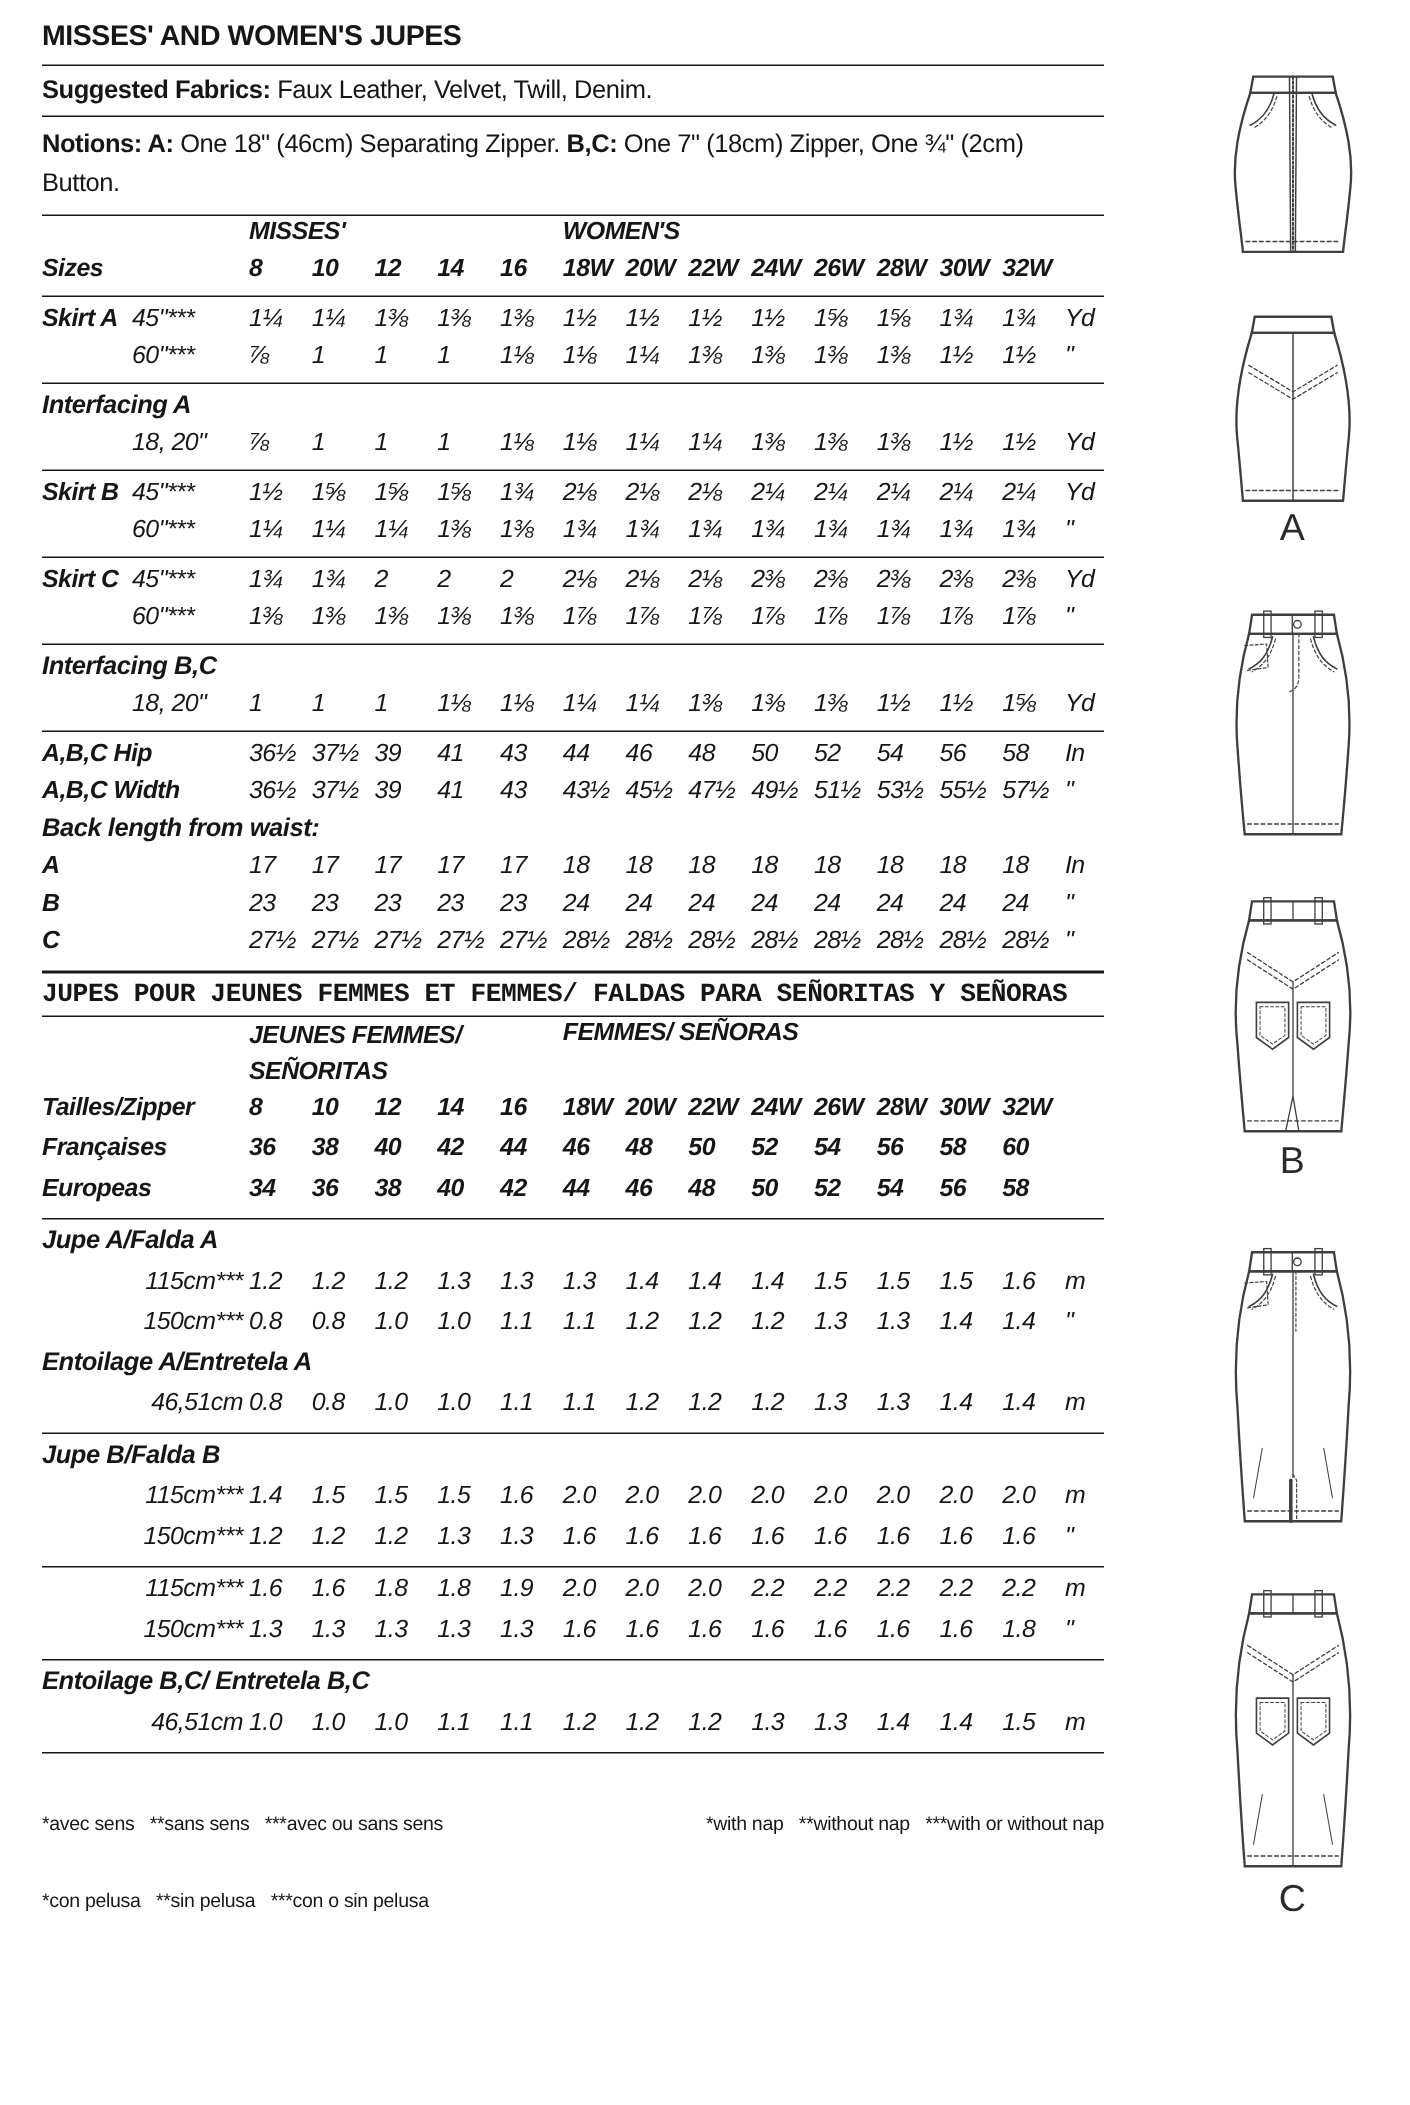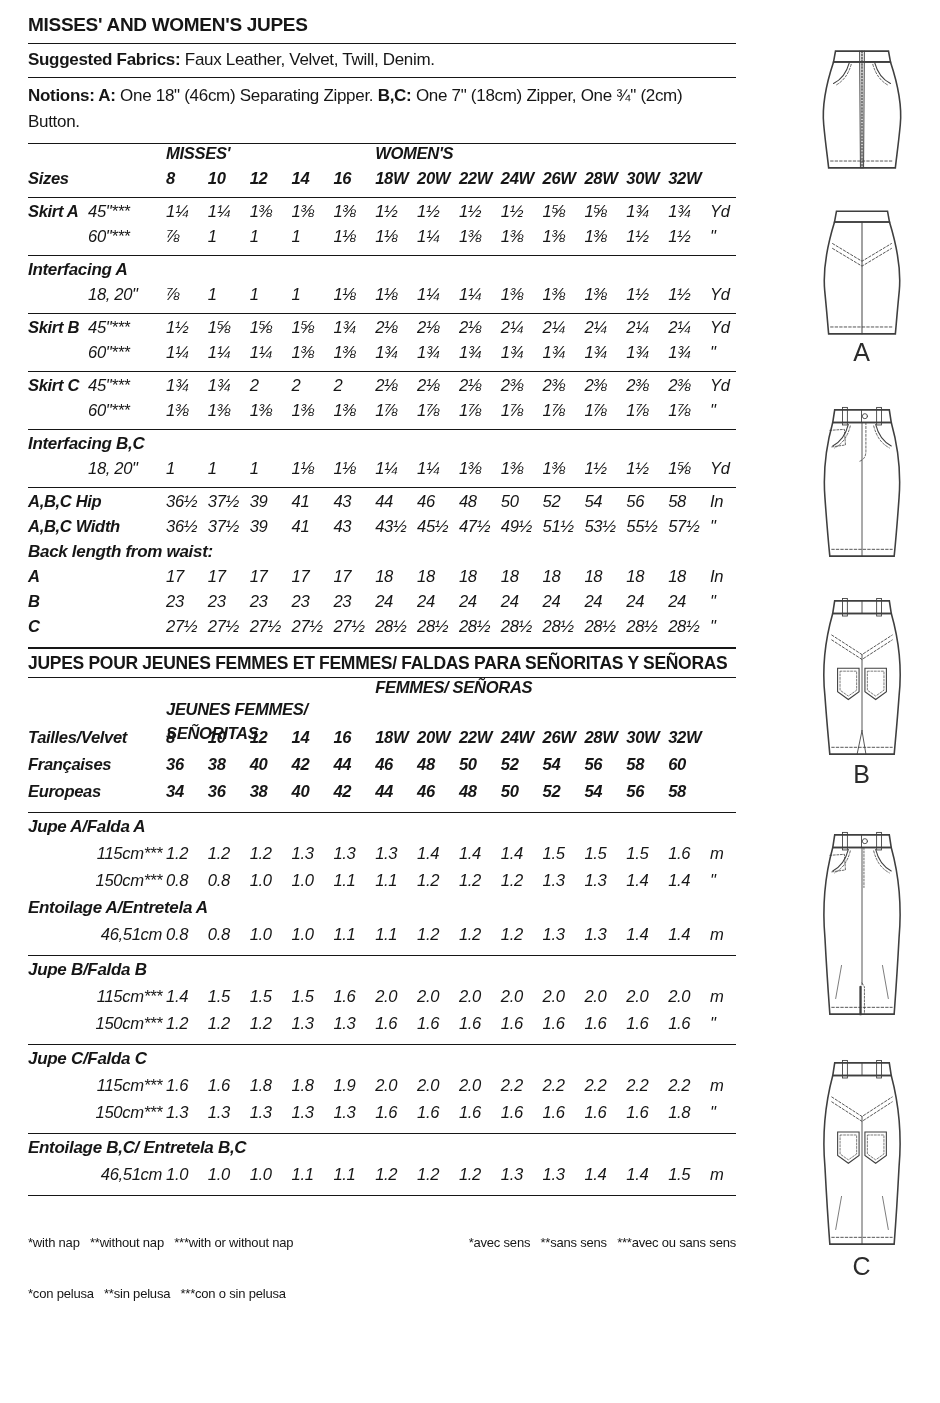--- a/index.html
+++ b/index.html
@@ -38,21 +38,21 @@
   .row .val.b { font-weight:700; }
   .row .unit { grid-column:16; font-weight:400; }
   .row.sec-row { display:block; font-weight:700; font-size:17px; height:25px; letter-spacing:-0.3px; }
   .tbl.fr .row.sec-row { height:27px; }
   .ghead { font-weight:700; white-space:nowrap; }
   .group2-row { height:50px !important; align-items:start !important; }
   .group2-row .ghead div { line-height:24px; }
   .tbl .rule { margin:3px 0 4px; }
 
   .band { font-size:17.5px; font-weight:700; letter-spacing:-0.3px; height:28px; padding-top:4px; }
-  .band-wrap { margin-top:5px; }
+  .band-wrap { margin-top:5px;font-family:Liberation Mono, monospace; }
 
   
   .foot { margin-top:6px; font-size:13px; letter-spacing:-0.2px; white-space:pre-wrap; }
   .foot-line1 { display:flex; justify-content:space-between; line-height:21px; }
   .foot-line2 { line-height:21px; }
 
   
   .illos { position:absolute; left:788px; top:0; width:148px; height:1403px; }
   .illos svg { position:absolute; left:50%; transform:translateX(-50%); }
   .illo-label { position:absolute; width:100%; text-align:center; font-size:25px; font-weight:400; color:#2b2b2b; letter-spacing:1px; }
@@ -342,28 +342,28 @@
     </div>
 
   <div class="band-wrap">
     <div class="rule thick"></div>
     <div class="band">JUPES POUR JEUNES FEMMES ET FEMMES/ FALDAS PARA SEÑORITAS Y SEÑORAS</div>
     <div class="rule"></div>
   </div>
 
   <div class="tbl fr" id="table-fr">
       <div class="row group2-row">
-        <div class="ghead" style="grid-column: 8 / span 8;">FEMMES/ SEÑORAS</div>
         <div class="ghead" style="grid-column: 3 / span 5;">
           <div>JEUNES FEMMES/</div>
           <div>SEÑORITAS</div>
         </div>
-      </div>
-      <div class="row m-row">
-        <div class="lab wide">Tailles/Velvet</div>
+        <div class="ghead" style="grid-column: 8 / span 8;">FEMMES/ SEÑORAS</div>
+      </div>
+      <div class="row m-row">
+        <div class="lab wide">Tailles/Zipper</div>
         <div class="val b" style="grid-column: 3;">8</div>
         <div class="val b" style="grid-column: 4;">10</div>
         <div class="val b" style="grid-column: 5;">12</div>
         <div class="val b" style="grid-column: 6;">14</div>
         <div class="val b" style="grid-column: 7;">16</div>
         <div class="val b" style="grid-column: 8;">18W</div>
         <div class="val b" style="grid-column: 9;">20W</div>
         <div class="val b" style="grid-column: 10;">22W</div>
         <div class="val b" style="grid-column: 11;">24W</div>
         <div class="val b" style="grid-column: 12;">26W</div>
@@ -492,21 +492,20 @@
         <div class="val" style="grid-column: 9;">1.6</div>
         <div class="val" style="grid-column: 10;">1.6</div>
         <div class="val" style="grid-column: 11;">1.6</div>
         <div class="val" style="grid-column: 12;">1.6</div>
         <div class="val" style="grid-column: 13;">1.6</div>
         <div class="val" style="grid-column: 14;">1.6</div>
         <div class="val" style="grid-column: 15;">1.6</div>
         <div class="unit">"</div>
       </div>
       <div class="rule"></div>
-      <div class="row sec-row">Jupe C/Falda C</div>
       <div class="row d-row">
         <div class="lab"></div>
         <div class="sub">115cm***</div>
         <div class="val" style="grid-column: 3;">1.6</div>
         <div class="val" style="grid-column: 4;">1.6</div>
         <div class="val" style="grid-column: 5;">1.8</div>
         <div class="val" style="grid-column: 6;">1.8</div>
         <div class="val" style="grid-column: 7;">1.9</div>
         <div class="val" style="grid-column: 8;">2.0</div>
         <div class="val" style="grid-column: 9;">2.0</div>
@@ -554,22 +553,22 @@
         <div class="val" style="grid-column: 13;">1.4</div>
         <div class="val" style="grid-column: 14;">1.4</div>
         <div class="val" style="grid-column: 15;">1.5</div>
         <div class="unit">m</div>
       </div>
       <div class="rule"></div>
     </div>
 
   <div class="foot">
     <div class="foot-line1">
+      <span>*avec sens   **sans sens   ***avec ou sans sens</span>
       <span>*with nap   **without nap   ***with or without nap</span>
-      <span>*avec sens   **sans sens   ***avec ou sans sens</span>
     </div>
     <div class="foot-line2">*con pelusa   **sin pelusa   ***con o sin pelusa</div>
   </div>
 
 </div>
 
 <div class="illos">
 
   <svg style="top:44px" width="106" height="130" viewBox="0 0 108 132" fill="none" stroke="#3f3f3f" stroke-linecap="round">
     <path d="M27,7 L81,7 L83,18 L25,18 Z" stroke-width="1.6"></path>

